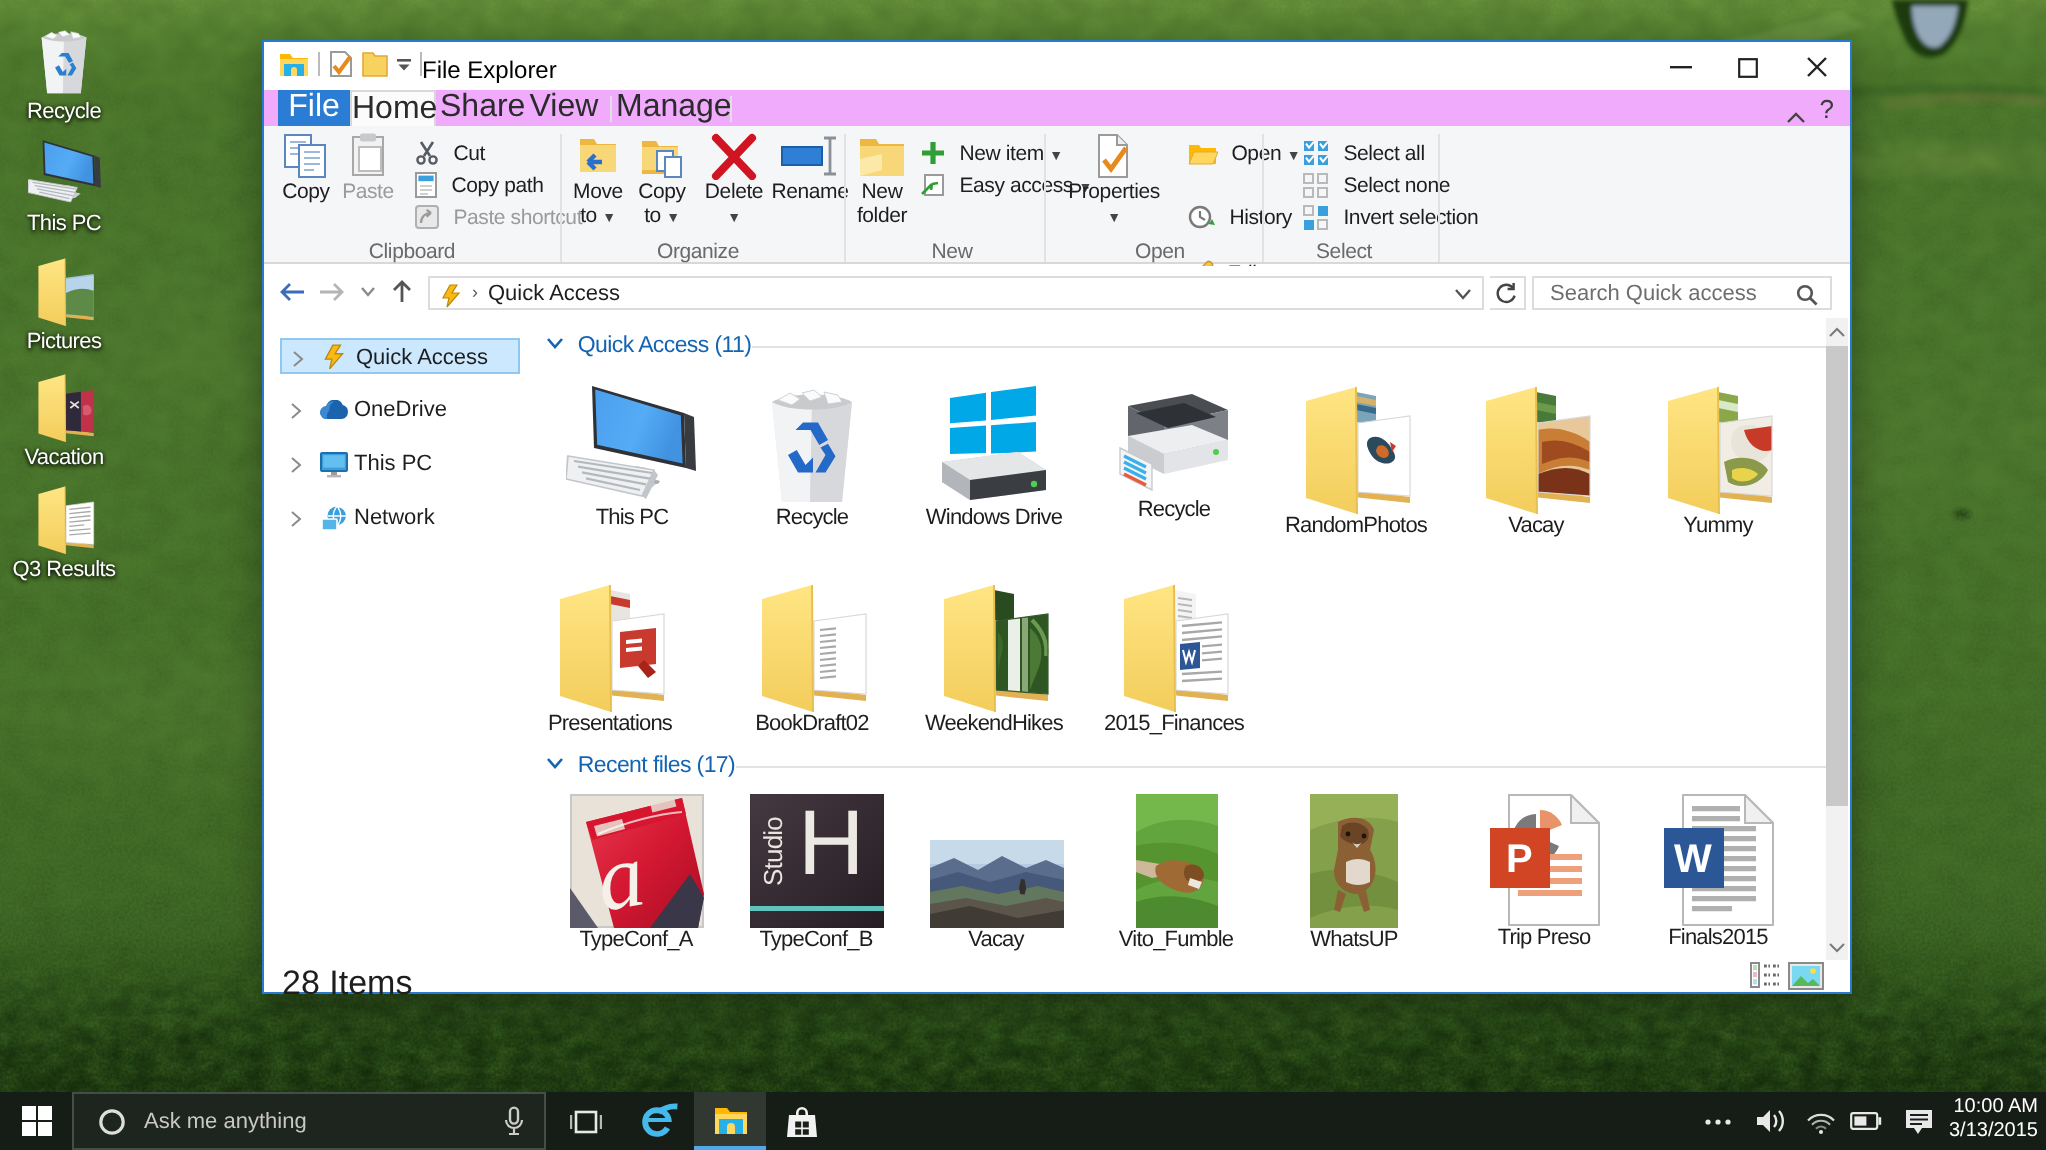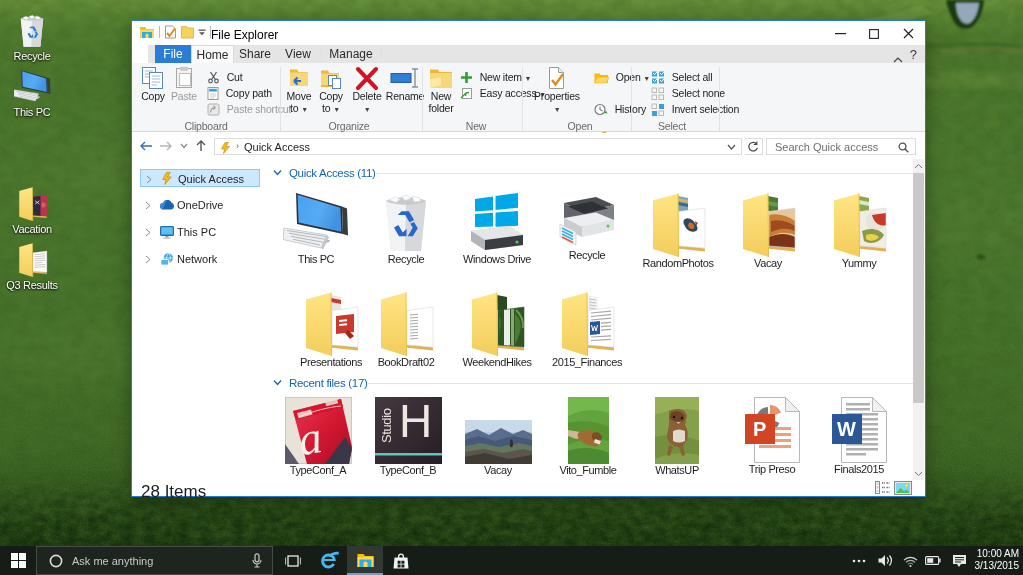--- a/index.html
+++ b/index.html
@@ -31,21 +31,21 @@
 
 #win { position:absolute; left:131px; top:20px; width:795px; height:477px;
   background:#fff; border:1px solid #287ad1; box-shadow:0 6px 18px rgba(0,0,0,.35); }
 #titlebar { position:absolute; left:0; top:0; right:0; height:25px; background:#fff; }
 #titlebar .qat { position:absolute; left:7px; top:4px; display:flex; align-items:center; gap:4px; }
 #titlebar .title { position:absolute; left:79px; top:7px; font-size:12px; color:#000; }
 .winbtns { position:absolute; right:0; top:0; height:25px; display:flex; align-items:center; }
 .winbtn { width:34px; height:25px; display:flex; align-items:center; justify-content:center; color:#222; }
 
 
-#tabs { position:absolute; left:16px; top:24px; right:0; height:18px; background:#e5e5e5; font-size:12px; }
+#tabs { position:absolute; left:0; top:24px; right:0; height:18px; background:#f0abfc; font-size:16px; }
 .tab { position:absolute; top:0; height:18px; line-height:18px; text-align:center; color:#2b2b2b; }
 #tab-file { left:7px; width:36px; background:#2b7cd4; color:#fff; }
 #tab-home { left:43px; width:43px; background:#fbfbfc; border:1px solid #d8d8d8; border-bottom:none; }
 .tabsep { position:absolute; top:3px; height:13px; width:1px; background:#e0e0e0; }
 #ribbon-min { position:absolute; right:22px; top:28px; }
 #ribbon-help { position:absolute; right:8px; top:26px; color:#3b3b3b; font-size:13px; }
 
 
 #ribbon { position:absolute; left:0; top:42px; right:0; height:69px; background:#f5f6f7; border-bottom:1px solid #d8d8d8; font-size:10.5px; color:#1e1e1e; letter-spacing:-0.2px; }
 .rgroup-label { position:absolute; top:57px; text-align:center; color:#6a6a6a; font-size:10.5px; width:80px; }
@@ -165,20 +165,31 @@
       <path d="M14.6,1.8 L57.4,14.7 L58.3,38.7 L15.6,29.4 Z" fill="url(#scr1)"></path>
       <path d="M59,13.5 L64,15.5 L65,42.5 L60,41 Z" fill="#383c41"></path>
       <path d="M35,40 L40,41 L38,48.5 L30,47 Z" fill="#b9bdc2"></path>
       <path d="M20,49.5 L34,44.5 L47,47.5 L42,51.5 L29,52.5 Z" fill="#c9cdd1"></path>
       <path d="M1,35 L44,42 L38,55 L0,46.5 L0,35.2 Z" fill="#eef0f2"></path>
       <path d="M1,35 L44,42 L38,55 L0,46.5 Z" fill="none" stroke="#c2c5c9" stroke-width="0.8"></path>
       <path d="M4,37.5 l39,6 M6,40.3 l36,6 M8,43.2 l32,6 M10,46.2 l27,5.8" stroke="#b4b8bd" stroke-width="1.1"></path>
     </svg>
     <span class="lbl">This PC</span>
   </div>
+  <div class="dicon" style="left:0px; top:129px;">
+    <svg width="31" height="34" viewBox="0 0 58 64">
+      <path d="M30,52 L56,55.5 L56,58.5 L30,55.8 Z" fill="#e2b252"></path>
+      <path d="M30,18.5 L56,15 L56,55 L30,53 Z" fill="#9ec4e0"></path>
+      <path d="M30,20 L56,16.5 L56,30 L30,33 Z" fill="#b8d4ea"></path>
+      <path d="M30,33 C40,28 48,28 56,31 L56,55 L30,53 Z" fill="#5d8a46"></path>
+      <path d="M4,7.5 L29,0.5 L29.5,64 L4,56 Z" fill="url(#fgrad)"></path>
+      <path d="M29,0.5 L29.5,64" stroke="#e8c050" stroke-width="1"></path>
+    </svg>
+    <span class="lbl">Pictures</span>
+  </div>
   <div class="dicon" style="left:0px; top:187px;">
     <svg width="31" height="34" viewBox="0 0 58 64">
       <path d="M30,52 L56,55.5 L56,58.5 L30,55.8 Z" fill="#e2b252"></path>
       <path d="M30,18.5 L56,15 L56,55 L30,53 Z" fill="#c0314a"></path>
       <path d="M30,18.5 L44,16.8 L44,54 L30,53 Z" fill="#2e2a3a"></path>
       <path d="M34,26 l8,6 M42,26 l-8,6" stroke="#e8e4da" stroke-width="1.6"></path>
       <path d="M46,30 C50,28 54,30 54,34 C54,38 50,40 46,38 Z" fill="#d85a70"></path>
       <path d="M4,7.5 L29,0.5 L29.5,64 L4,56 Z" fill="url(#fgrad)"></path>
       <path d="M29,0.5 L29.5,64" stroke="#e8c050" stroke-width="1"></path>
     </svg>
@@ -629,21 +640,21 @@
           <path d="M42,22 L56,20 L56,32 C50,34 44,30 42,22 Z" fill="#c83a28"></path>
           <path d="M32,38 C40,34 50,36 54,42 C50,50 40,52 34,48 Z" fill="#8a9a4a"></path>
           <path d="M36,42 c4,-2 10,-1 13,2 c-3,4 -9,5 -13,2 Z" fill="#e8d44a"></path>
           <path d="M30,18.5 L56,15 L56,55 L30,53 Z" fill="none" stroke="#d8d8d8" stroke-width="0.6"></path>
           <path d="M4,7.5 L29,0.5 L29.5,64 L4,56 Z" fill="url(#fgrad)"></path>
           <path d="M29,0.5 L29.5,64" stroke="#e8c050" stroke-width="1"></path>
         </svg>
         <span class="flbl">Yummy</span>
       </div>
 
-      <div class="fitem" style="left:156px; top:133px; height:77px;">
+      <div class="fitem" style="left:130px; top:133px; height:77px;">
         <svg width="58" height="64" viewBox="0 0 58 64">
           <path d="M29,3 L39,5 L39,20 L29,18 Z" fill="#e8e4e0"></path>
           <path d="M29,6 L39,8 L39,12 L29,10 Z" fill="#c8392e"></path>
           <path d="M30,52 L56,55.5 L56,58.5 L30,55.8 Z" fill="#e2b252"></path>
           <path d="M30,18.5 L56,15 L56,55 L30,53 Z" fill="#fff"></path>
           <path d="M34,24 L52,22 L52,40 L34,42 Z" fill="#c8392e"></path>
           <path d="M37,28 l8,-0.8 v2 l-8,0.8 Z M37,32 l8,-0.8 v2 l-8,0.8 Z" fill="#fff"></path>
           <path d="M46,38 l6,6 -4,3 -5,-6 Z" fill="#a82318"></path>
           <path d="M30,18.5 L56,15 L56,55 L30,53 Z" fill="none" stroke="#d8d8d8" stroke-width="0.6"></path>
           <path d="M4,7.5 L29,0.5 L29.5,64 L4,56 Z" fill="url(#fgrad)"></path>

